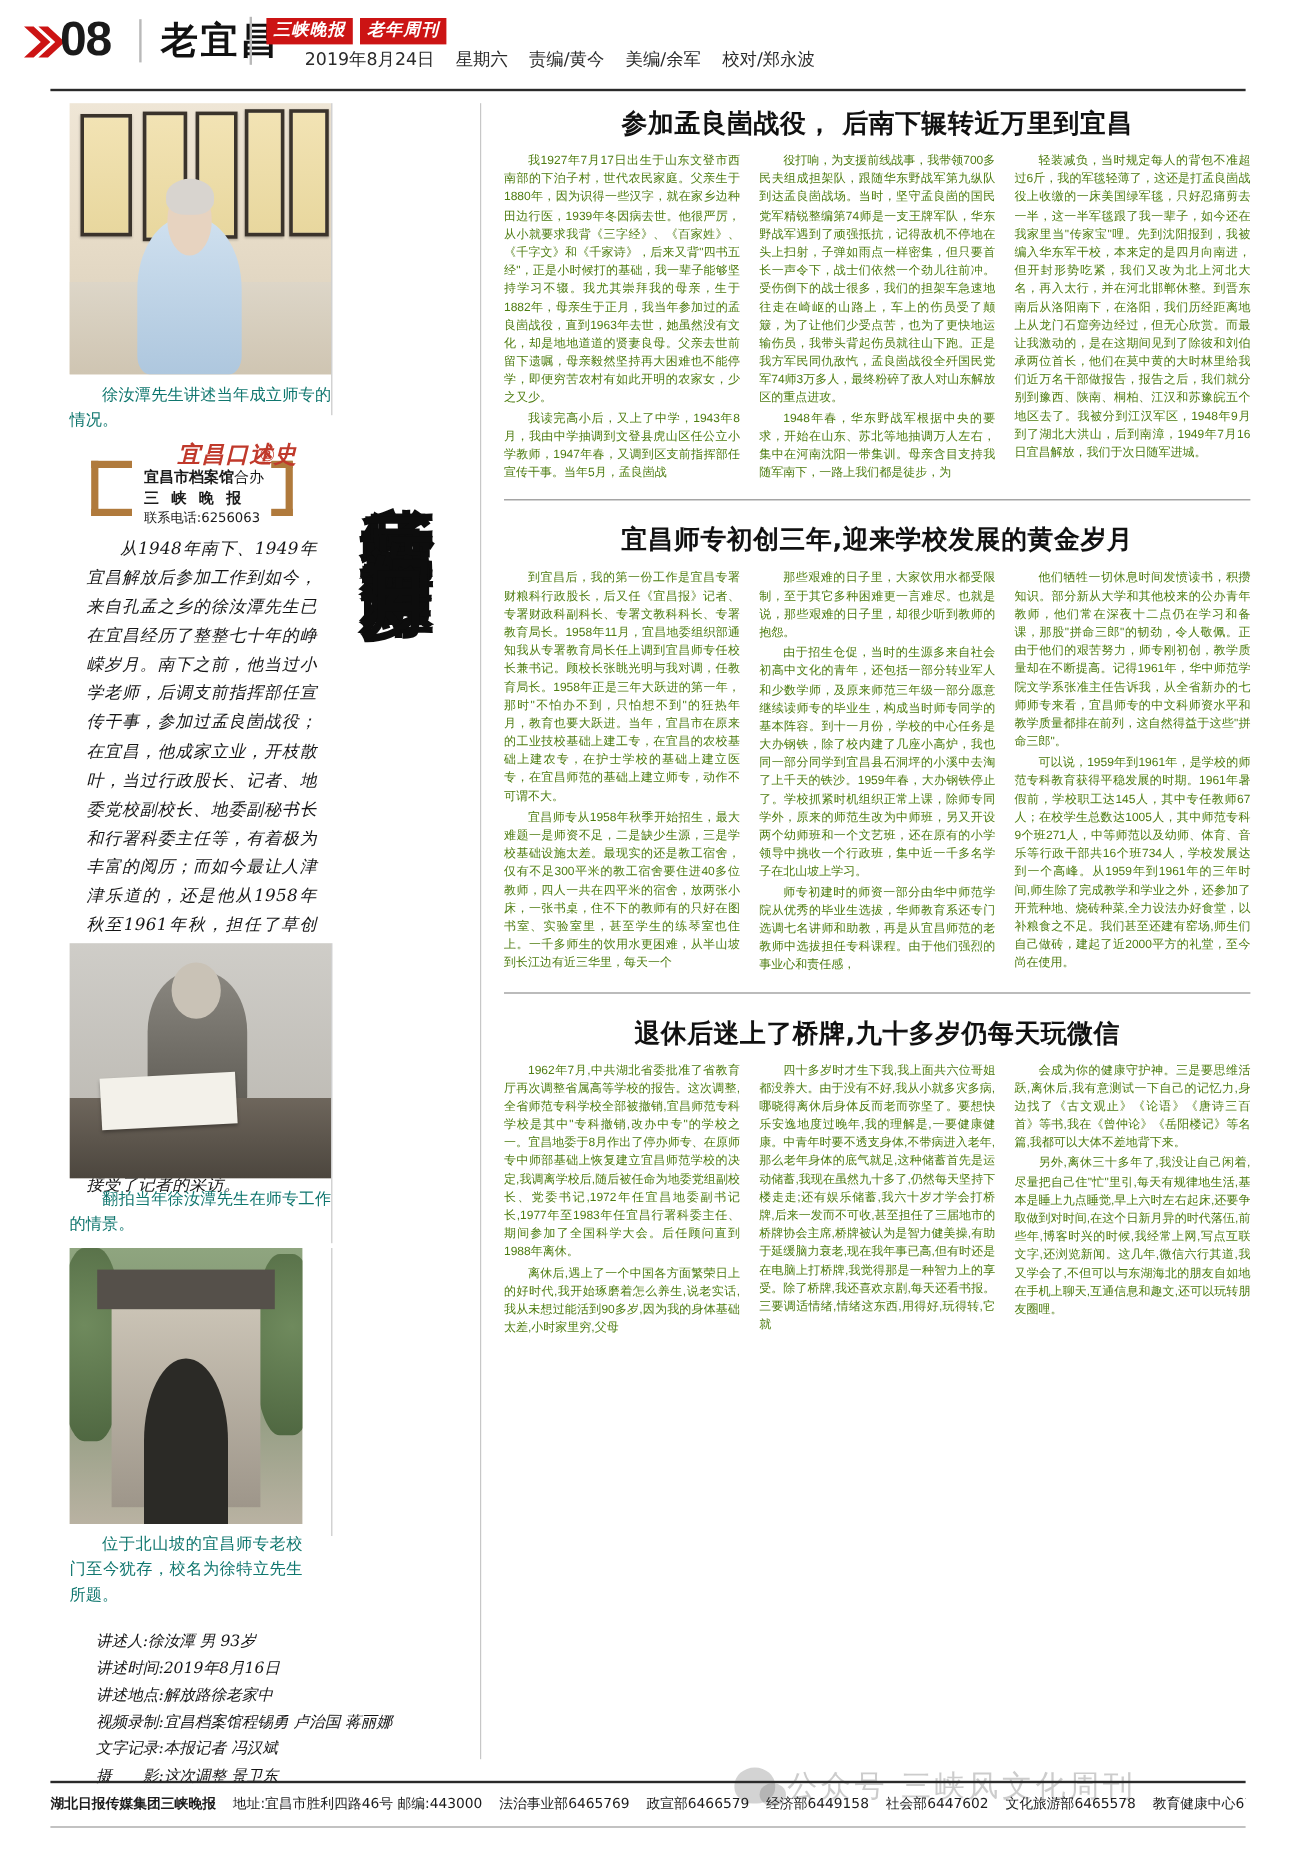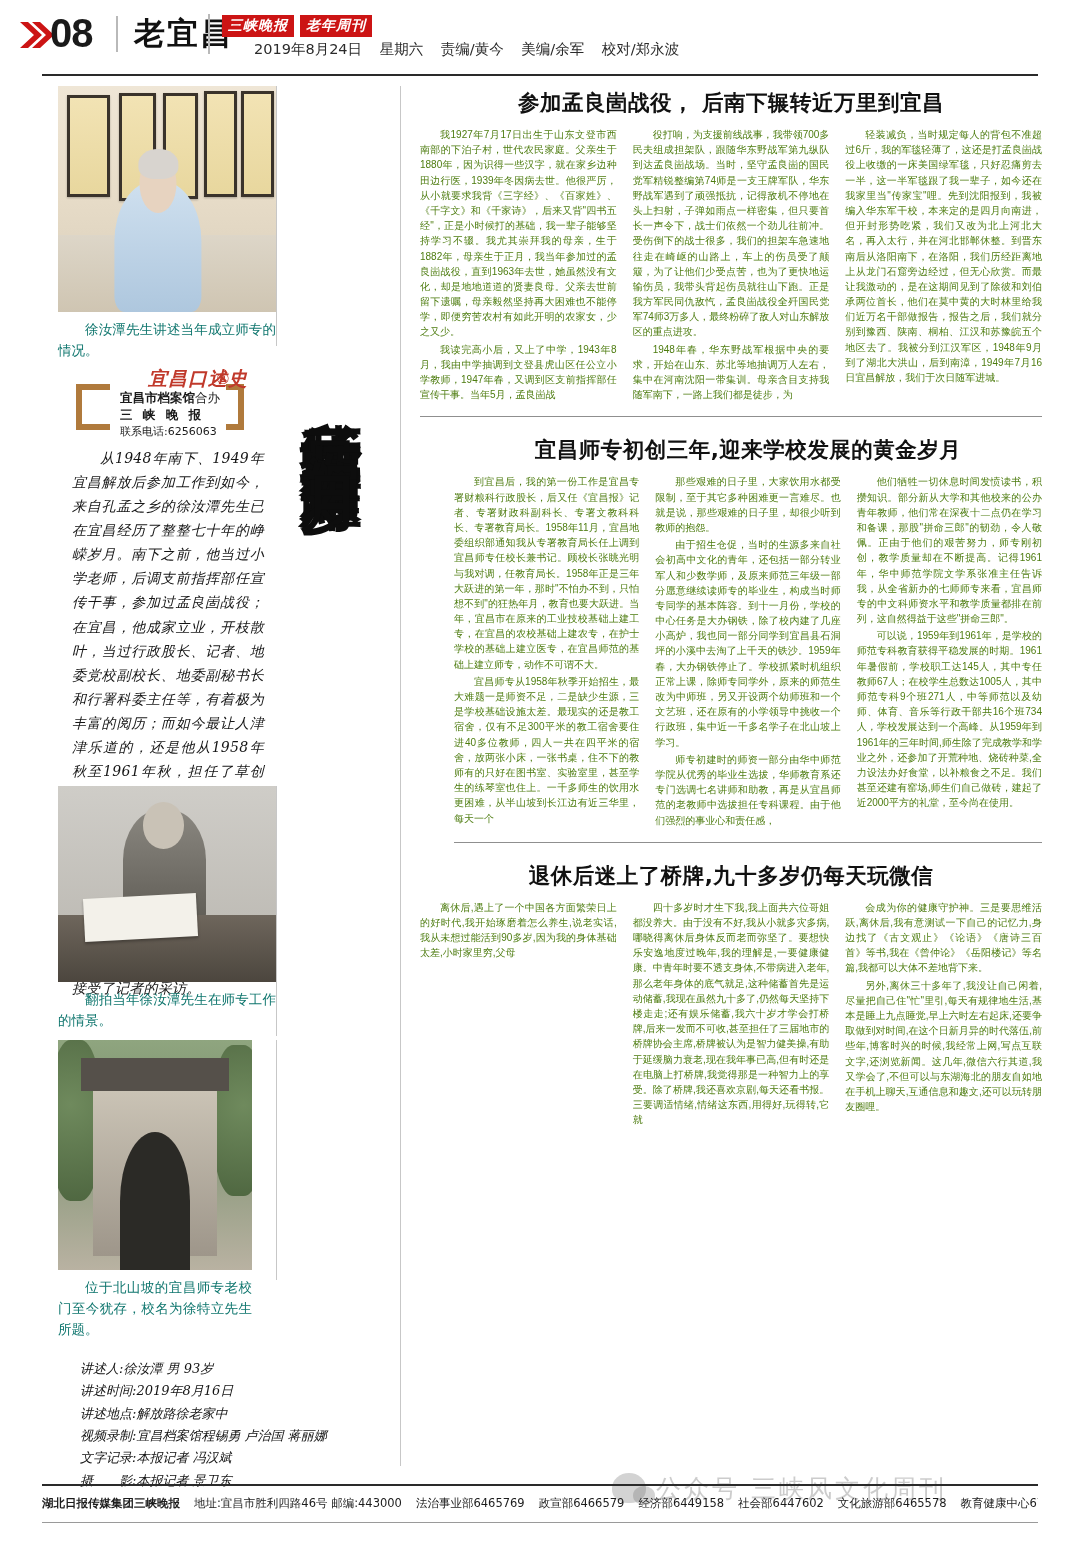--- a/index.html
+++ b/index.html
@@ -284,21 +284,21 @@
     </div>
     <div class="caption">位于北山坡的宜昌师专老校门至今犹存，校名为徐特立先生所题。</div>
   </div>
 
   <div class="credits">
     <div><span class="k">讲述人</span>:<span>徐汝潭  男  93岁</span></div>
     <div><span class="k">讲述时间</span>:<span>2019年8月16日</span></div>
     <div><span class="k">讲述地点</span>:<span>解放路徐老家中</span></div>
     <div><span class="k">视频录制</span>:<span>宜昌档案馆程锡勇  卢治国  蒋丽娜</span></div>
     <div><span class="k">文字记录</span>:<span>本报记者  冯汉斌</span></div>
-    <div><span class="k">摄　　影</span>:<span>本报记者  景卫东</span></div>
+    <div><span class="k">摄　　影</span>:<span>这次调整  景卫东</span></div>
   </div>
 
   <div class="vline" style="left:400px; top:86px; height:1380px;"></div>
   <div class="vline" style="left:276px; top:86px; height:260px;"></div>
   <div class="vline" style="left:276px; top:786px; height:250px;"></div>
   <div class="vline" style="left:276px; top:1040px; height:240px;"></div>
 
   <div class="main">
 
     <div>
@@ -312,21 +312,21 @@
           <p>役打响，为支援前线战事，我带领700多民夫组成担架队，跟随华东野战军第九纵队到达孟良崮战场。当时，坚守孟良崮的国民党军精锐整编第74师是一支王牌军队，华东野战军遇到了顽强抵抗，记得敌机不停地在头上扫射，子弹如雨点一样密集，但只要首长一声令下，战士们依然一个劲儿往前冲。受伤倒下的战士很多，我们的担架车急速地往走在崎岖的山路上，车上的伤员受了颠簸，为了让他们少受点苦，也为了更快地运输伤员，我带头背起伤员就往山下跑。正是我方军民同仇敌忾，孟良崮战役全歼国民党军74师3万多人，最终粉碎了敌人对山东解放区的重点进攻。</p>
           <p>1948年春，华东野战军根据中央的要求，开始在山东、苏北等地抽调万人左右，集中在河南沈阳一带集训。母亲含目支持我随军南下，一路上我们都是徒步，为</p>
         </div>
         <div class="art-col">
           <p>轻装减负，当时规定每人的背包不准超过6斤，我的军毯轻薄了，这还是打孟良崮战役上收缴的一床美国绿军毯，只好忍痛剪去一半，这一半军毯跟了我一辈子，如今还在我家里当"传家宝"哩。先到沈阳报到，我被编入华东军干校，本来定的是四月向南进，但开封形势吃紧，我们又改为北上河北大名，再入太行，并在河北邯郸休整。到晋东南后从洛阳南下，在洛阳，我们历经距离地上从龙门石窟旁边经过，但无心欣赏。而最让我激动的，是在这期间见到了除彼和刘伯承两位首长，他们在莫中黄的大时林里给我们近万名干部做报告，报告之后，我们就分别到豫西、陕南、桐柏、江汉和苏豫皖五个地区去了。我被分到江汉军区，1948年9月到了湖北大洪山，后到南漳，1949年7月16日宜昌解放，我们于次日随军进城。</p>
         </div>
       </div>
       <div class="sep"></div>
     </div>
 
-    <div style="margin-top:14px;margin-left:34px;">
+    <div style="margin-top:14px;">
       <div class="art-head">宜昌师专初创三年,迎来学校发展的黄金岁月</div>
       <div class="art-cols">
         <div class="art-col">
           <p>到宜昌后，我的第一份工作是宜昌专署财粮科行政股长，后又任《宜昌报》记者、专署财政科副科长、专署文教科科长、专署教育局长。1958年11月，宜昌地委组织部通知我从专署教育局长任上调到宜昌师专任校长兼书记。顾校长张眺光明与我对调，任教育局长。1958年正是三年大跃进的第一年，那时"不怕办不到，只怕想不到"的狂热年月，教育也要大跃进。当年，宜昌市在原来的工业技校基础上建工专，在宜昌的农校基础上建农专，在护士学校的基础上建立医专，在宜昌师范的基础上建立师专，动作不可谓不大。</p>
           <p>宜昌师专从1958年秋季开始招生，最大难题一是师资不足，二是缺少生源，三是学校基础设施太差。最现实的还是教工宿舍，仅有不足300平米的教工宿舍要住进40多位教师，四人一共在四平米的宿舍，放两张小床，一张书桌，住不下的教师有的只好在图书室、实验室里，甚至学生的练琴室也住上。一千多师生的饮用水更困难，从半山坡到长江边有近三华里，每天一个</p>
         </div>
         <div class="art-col">
           <p>那些艰难的日子里，大家饮用水都受限制，至于其它多种困难更一言难尽。也就是说，那些艰难的日子里，却很少听到教师的抱怨。</p>
           <p>由于招生仓促，当时的生源多来自社会初高中文化的青年，还包括一部分转业军人和少数学师，及原来师范三年级一部分愿意继续读师专的毕业生，构成当时师专同学的基本阵容。到十一月份，学校的中心任务是大办钢铁，除了校内建了几座小高炉，我也同一部分同学到宜昌县石洞坪的小溪中去淘了上千天的铁沙。1959年春，大办钢铁停止了。学校抓紧时机组织正常上课，除师专同学外，原来的师范生改为中师班，另又开设两个幼师班和一个文艺班，还在原有的小学领导中挑收一个行政班，集中近一千多名学子在北山坡上学习。</p>
           <p>师专初建时的师资一部分由华中师范学院从优秀的毕业生选拔，华师教育系还专门选调七名讲师和助教，再是从宜昌师范的老教师中选拔担任专科课程。由于他们强烈的事业心和责任感，</p>
@@ -336,20 +336,21 @@
           <p>可以说，1959年到1961年，是学校的师范专科教育获得平稳发展的时期。1961年暑假前，学校职工达145人，其中专任教师67人；在校学生总数达1005人，其中师范专科9个班271人，中等师范以及幼师、体育、音乐等行政干部共16个班734人，学校发展达到一个高峰。从1959年到1961年的三年时间,师生除了完成教学和学业之外，还参加了开荒种地、烧砖种菜,全力设法办好食堂，以补粮食之不足。我们甚至还建有窑场,师生们自己做砖，建起了近2000平方的礼堂，至今尚在使用。</p>
         </div>
       </div>
       <div class="sep"></div>
     </div>
 
     <div style="margin-top:14px;">
       <div class="art-head">退休后迷上了桥牌,九十多岁仍每天玩微信</div>
       <div class="art-cols">
         <div class="art-col">
+          <p>1962年7月,中共湖北省委批准了省教育厅再次调整省属高等学校的报告。这次调整,全省师范专科学校全部被撤销,宜昌师范专科学校是其中"专科撤销,改办中专"的学校之一。宜昌地委于8月作出了停办师专、在原师专中师部基础上恢复建立宜昌师范学校的决定,我调离学校后,随后被任命为地委党组副校长、党委书记,1972年任宜昌地委副书记长,1977年至1983年任宜昌行署科委主任、期间参加了全国科学大会。后任顾问直到1988年离休。</p>
           <p>离休后,遇上了一个中国各方面繁荣日上的好时代,我开始琢磨着怎么养生,说老实话,我从未想过能活到90多岁,因为我的身体基础太差,小时家里穷,父母</p>
         </div>
         <div class="art-col">
           <p>四十多岁时才生下我,我上面共六位哥姐都没养大。由于没有不好,我从小就多灾多病,哪晓得离休后身体反而老而弥坚了。要想快乐安逸地度过晚年,我的理解是,一要健康健康。中青年时要不透支身体,不带病进入老年,那么老年身体的底气就足,这种储蓄首先是运动储蓄,我现在虽然九十多了,仍然每天坚持下楼走走;还有娱乐储蓄,我六十岁才学会打桥牌,后来一发而不可收,甚至担任了三届地市的桥牌协会主席,桥牌被认为是智力健美操,有助于延缓脑力衰老,现在我年事已高,但有时还是在电脑上打桥牌,我觉得那是一种智力上的享受。除了桥牌,我还喜欢京剧,每天还看书报。三要调适情绪,情绪这东西,用得好,玩得转,它就</p>
         </div>
         <div class="art-col">
           <p>会成为你的健康守护神。三是要思维活跃,离休后,我有意测试一下自己的记忆力,身边找了《古文观止》《论语》《唐诗三百首》等书,我在《曾仲论》《岳阳楼记》等名篇,我都可以大体不差地背下来。</p>
           <p>另外,离休三十多年了,我没让自己闲着,尽量把自己住"忙"里引,每天有规律地生活,基本是睡上九点睡觉,早上六时左右起床,还要争取做到对时间,在这个日新月异的时代落伍,前些年,博客时兴的时候,我经常上网,写点互联文字,还浏览新闻。这几年,微信六行其道,我又学会了,不但可以与东湖海北的朋友自如地在手机上聊天,互通信息和趣文,还可以玩转朋友圈哩。</p>
         </div>
       </div>

